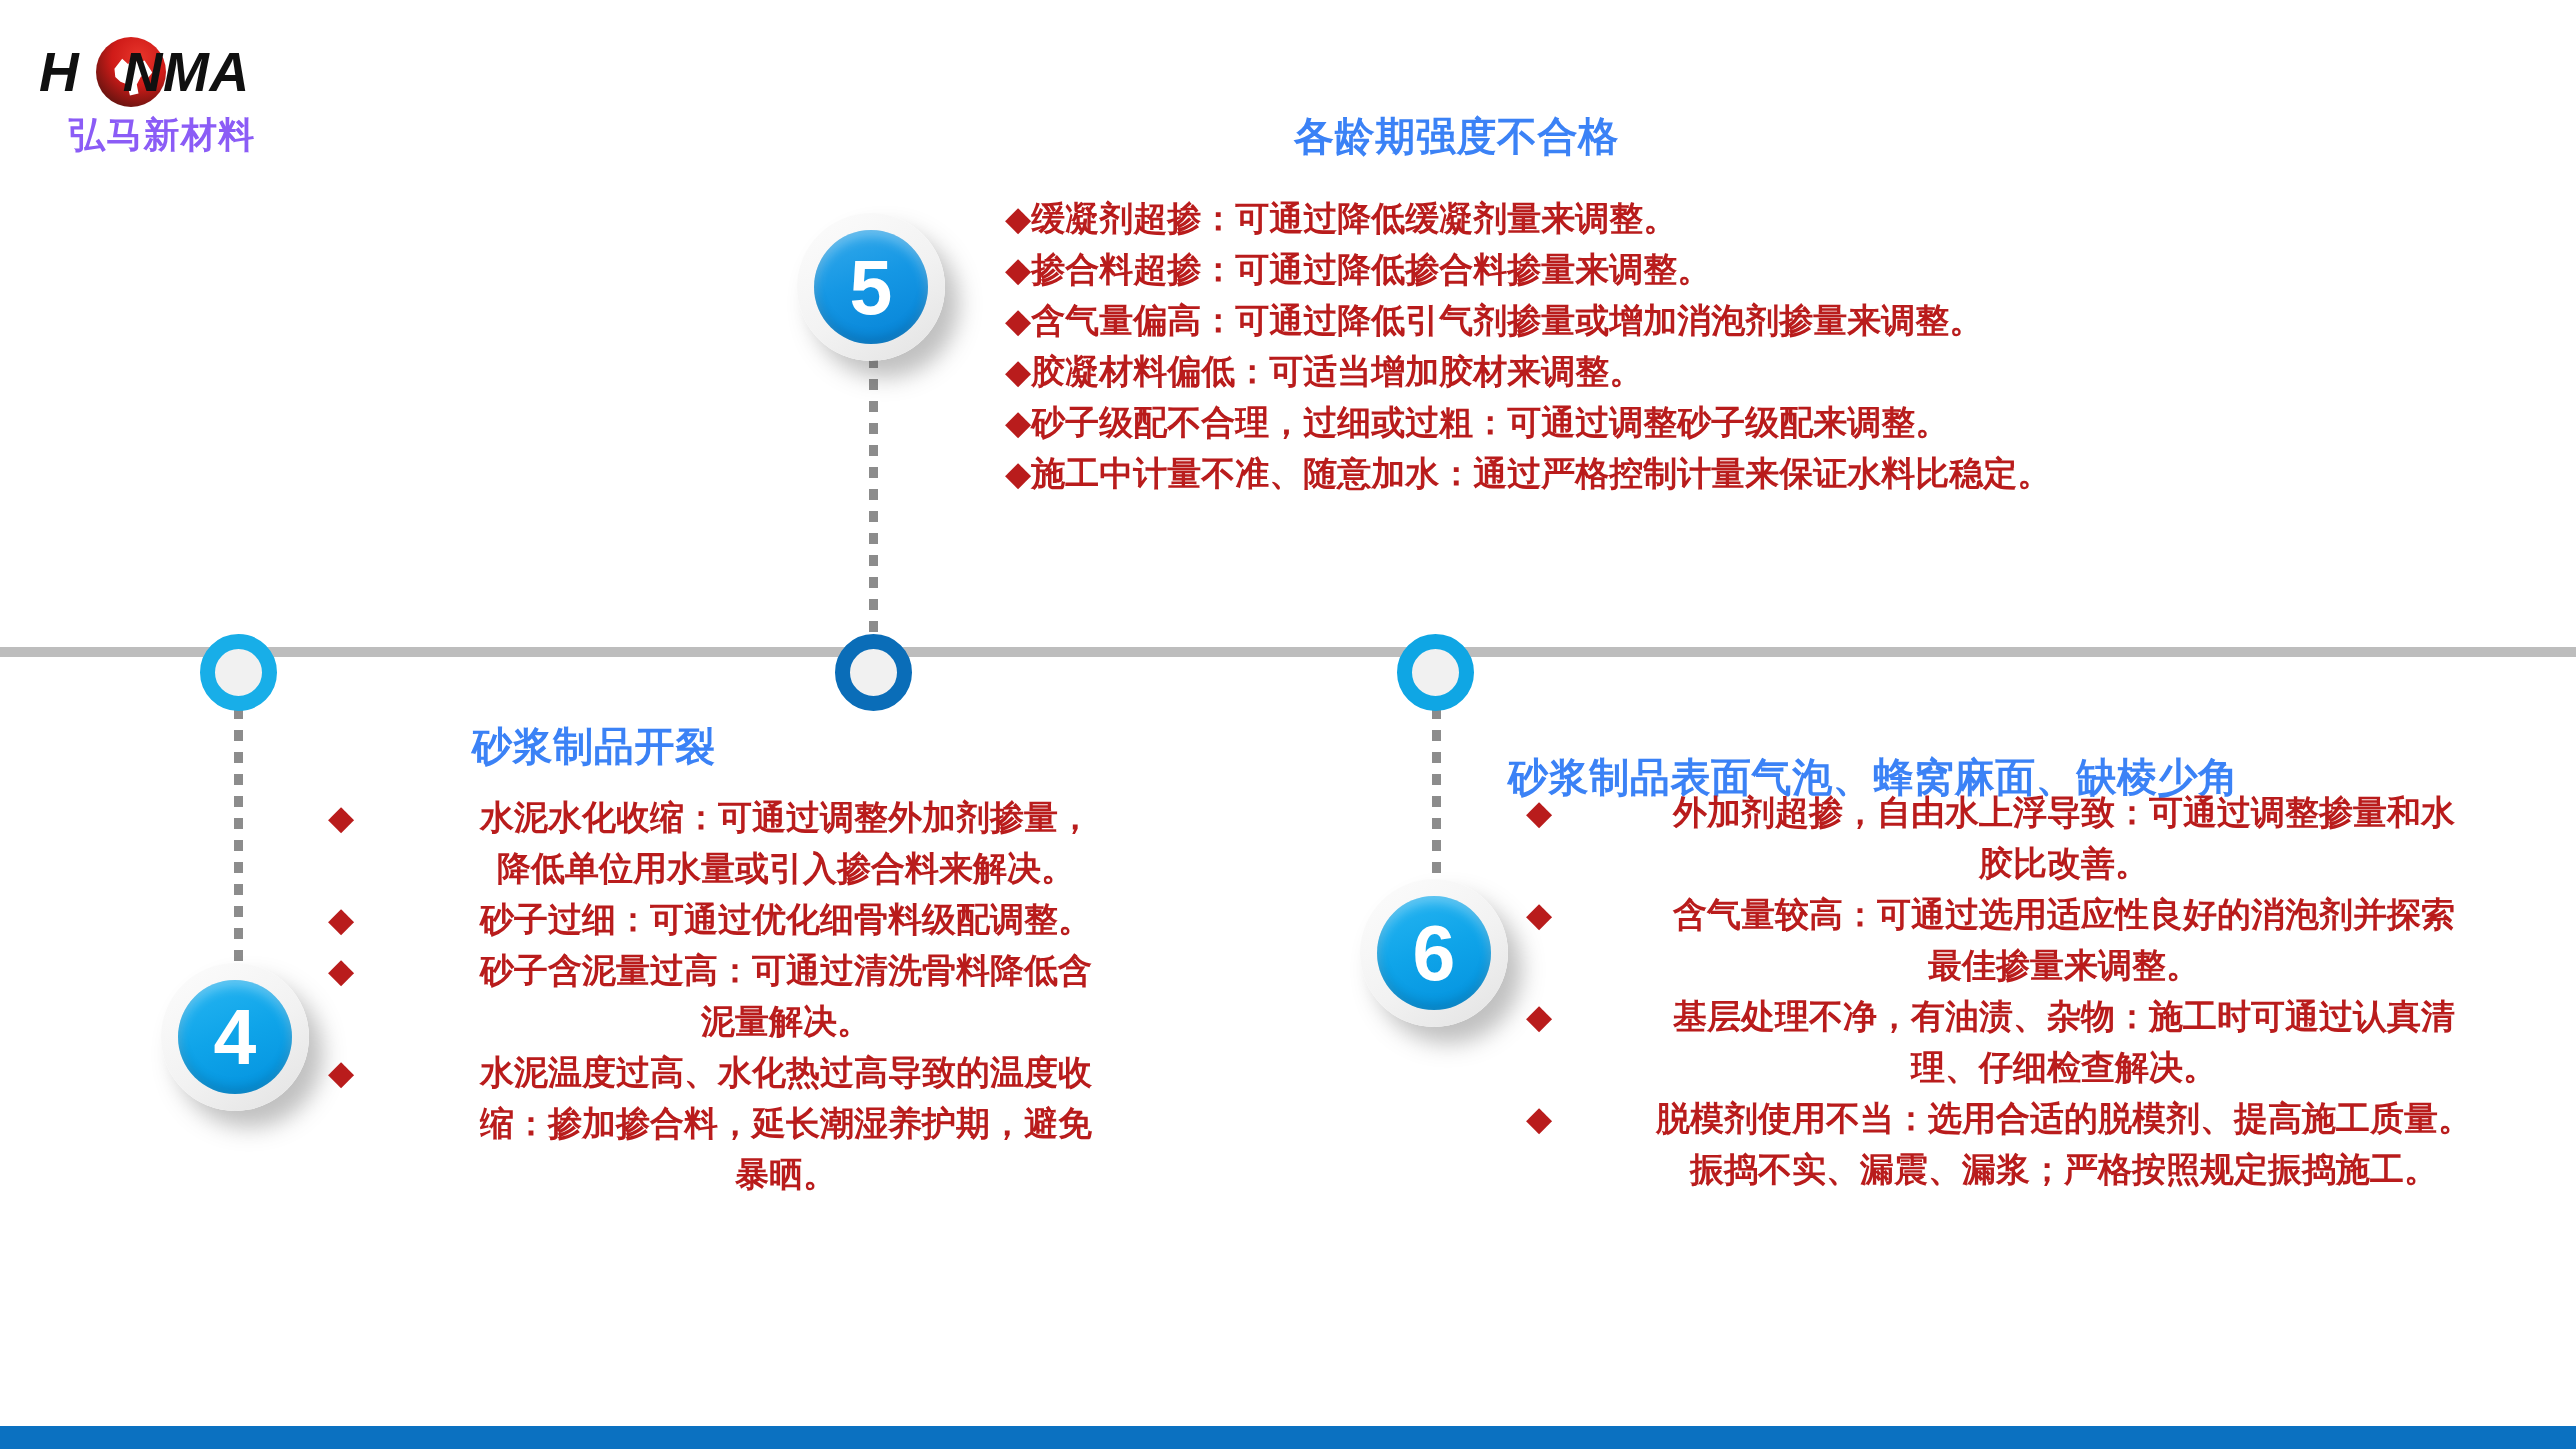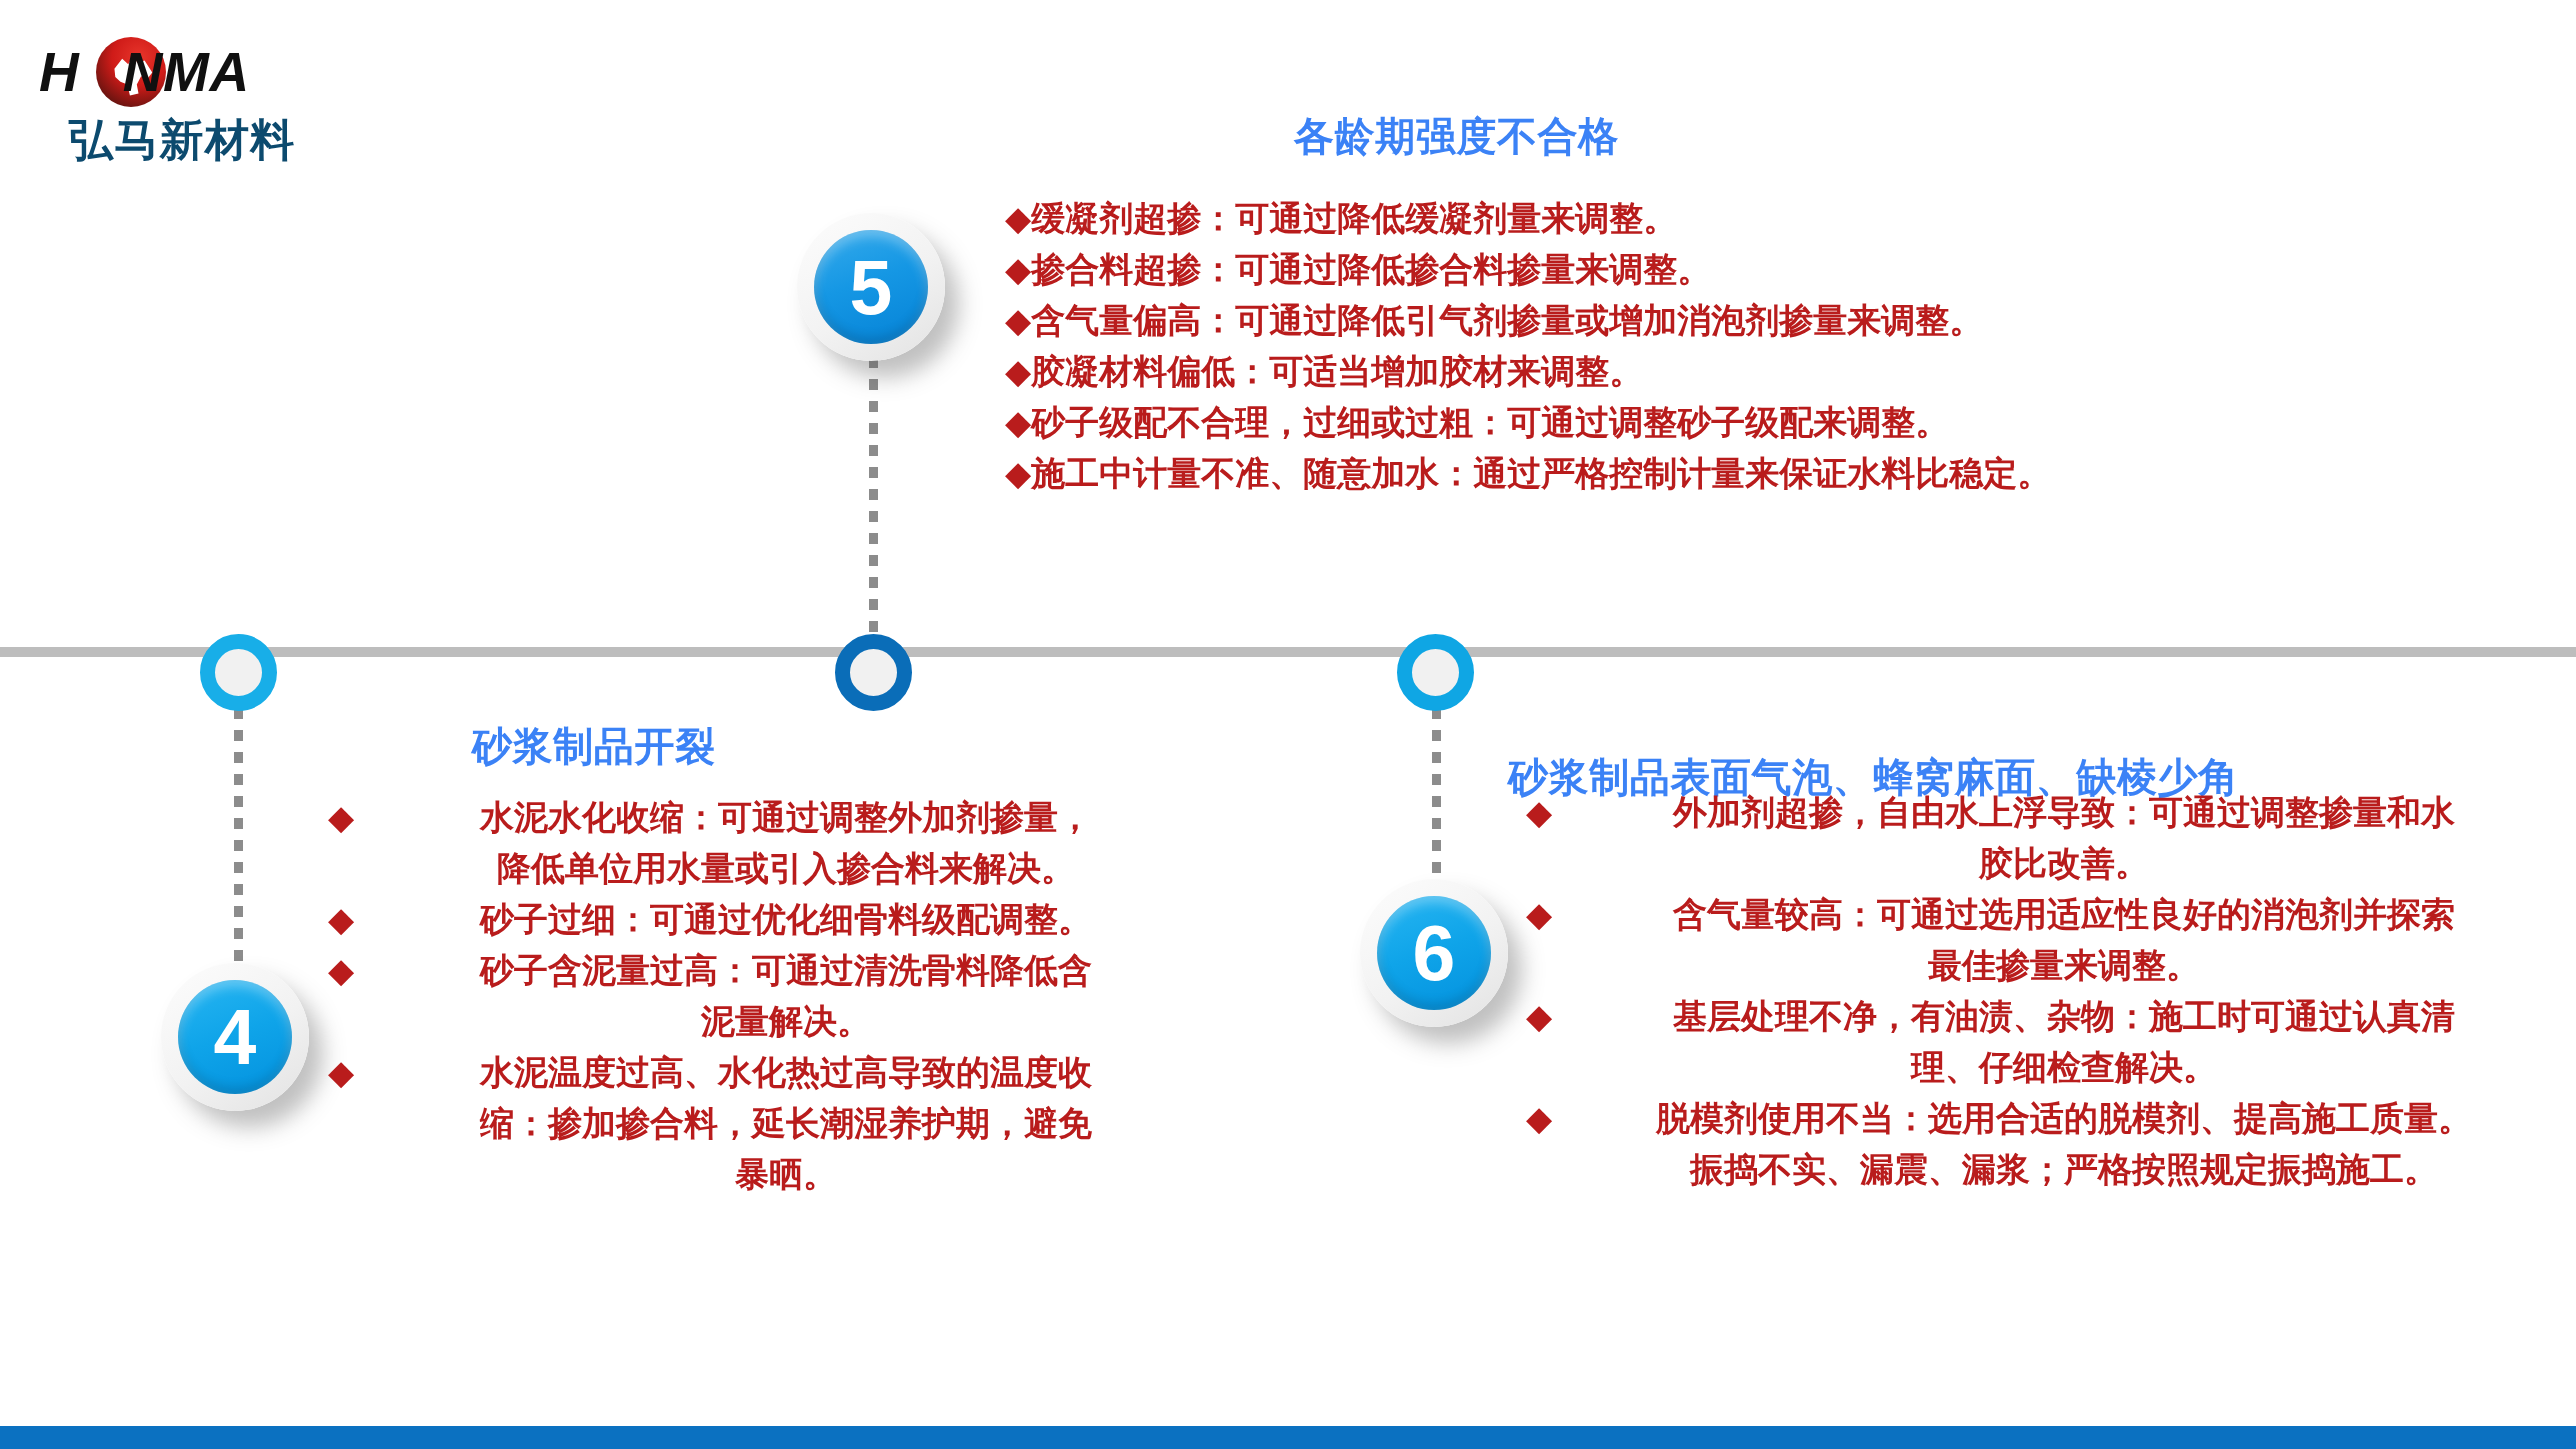--- a/index.html
+++ b/index.html
@@ -26,21 +26,21 @@
   .logo-text{
     position:absolute;left:0;top:0;width:213px;height:81px;
     font-family:"Liberation Sans",sans-serif;font-weight:bold;font-style:italic;
     font-size:55px;letter-spacing:0.6px;color:#101010;line-height:81px;
     white-space:nowrap;
   }
   .logo-text .gap{color:transparent;}
   .logo-cn{
     position:absolute;left:30px;top:79px;width:193px;
     font-family:"DejaVu Sans",sans-serif;font-weight:bold;
-    font-size:44px;letter-spacing:1.3px;color:#0c4a6e;white-space:nowrap;
+    font-size:36px;letter-spacing:1.3px;color:#8b5cf6;white-space:nowrap;
   }
 
   
   .timeline{
     position:absolute;left:0;top:647px;width:2576px;height:9.7px;background:#bdbdbd;
   }
   .node{
     position:absolute;border-radius:50%;background:#f1f1f1;
     box-sizing:border-box;
   }

